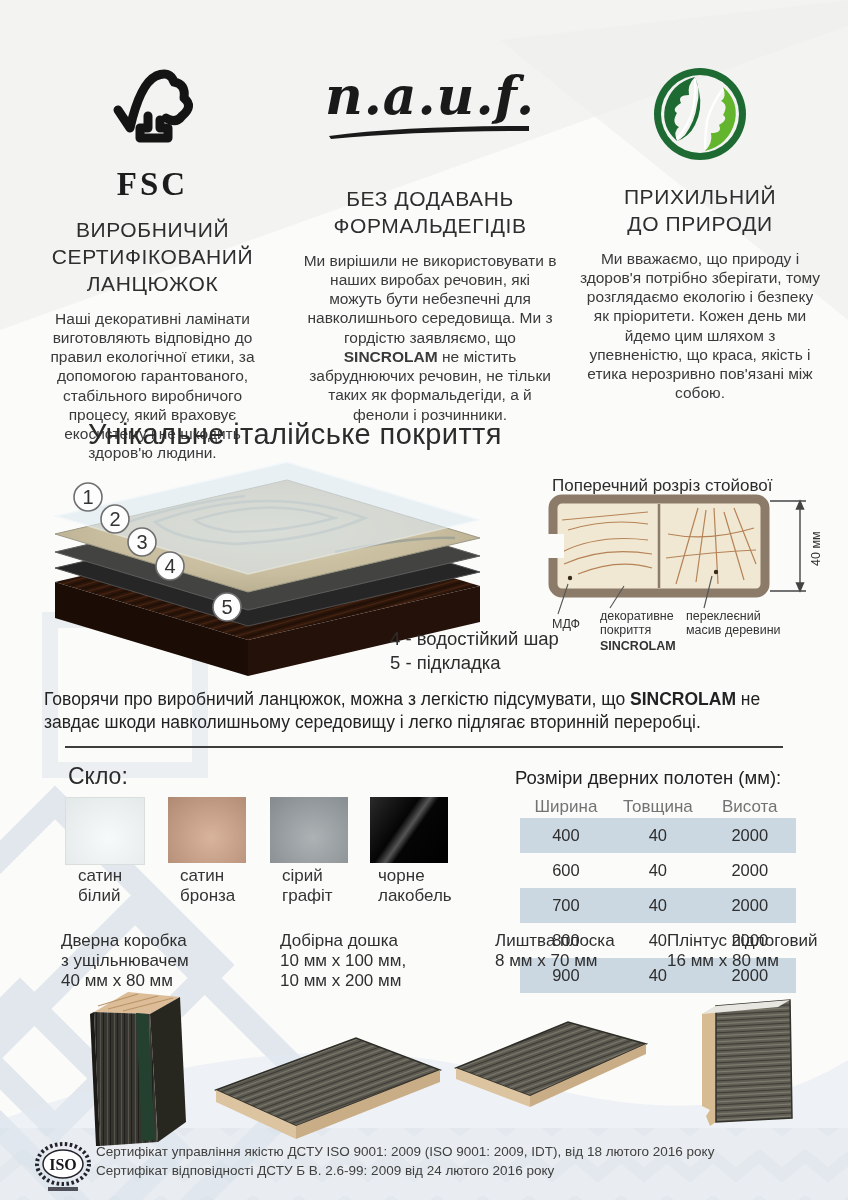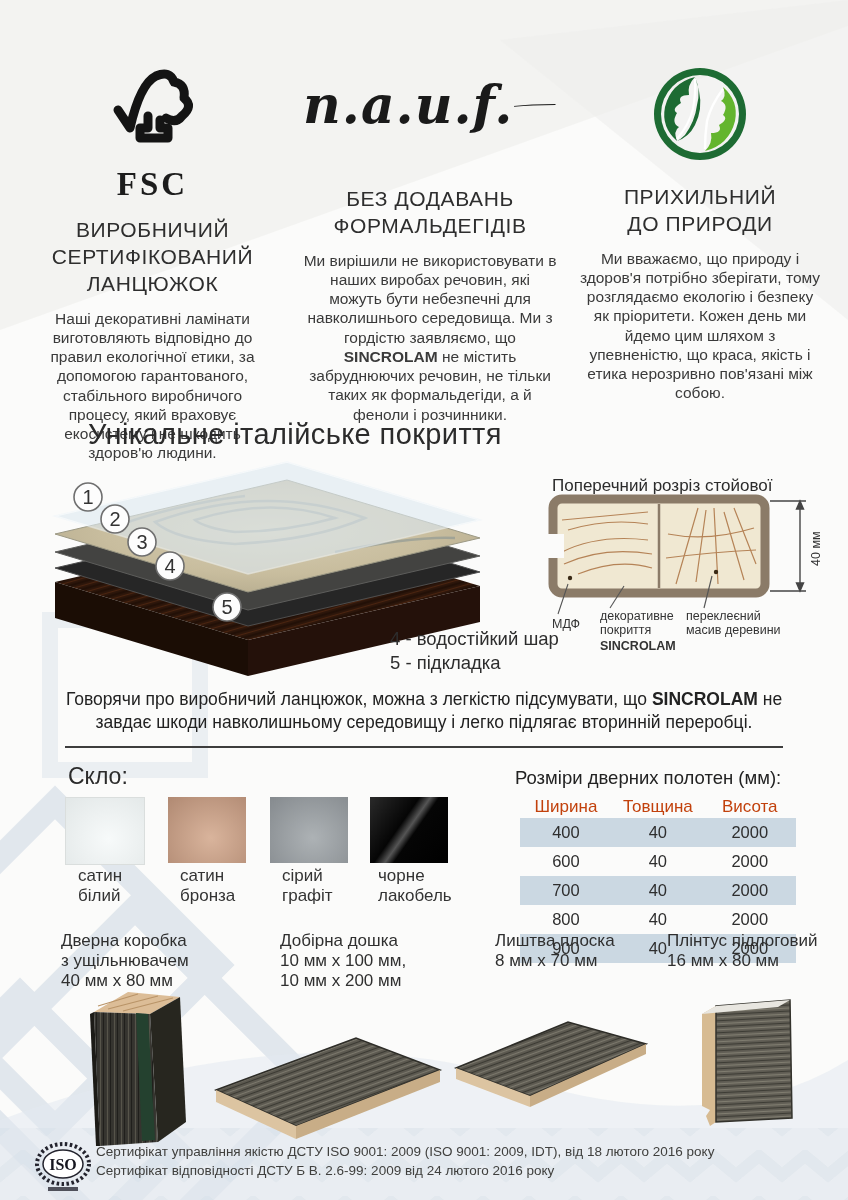--- a/index.html
+++ b/index.html
@@ -19,33 +19,33 @@
 
   
   .coating-title{position:absolute;left:88px;top:418px;font-size:29px;color:#2b2b2b;letter-spacing:.4px;}
   .legend{position:absolute;font-size:18.5px;line-height:1.2;color:#2d2d2d;}
   .legend div{margin-bottom:2px;}
 
   
   .xsec-title{position:absolute;left:552px;top:476px;width:276px;text-align:left;font-size:17px;color:#2c2c2c;}
 
   
-  .summary{position:absolute;left:44px;top:688px;width:760px;text-align:center;font-size:17.5px;line-height:1.3;color:#222;}
+  .summary{position:absolute;left:44px;top:688px;width:760px;font-size:17.5px;line-height:1.3;color:#222;}
   .rule{position:absolute;left:65px;top:746px;width:718px;height:2px;background:#3d3d3d;}
 
   
   .glass-title{position:absolute;left:68px;top:763px;font-size:23px;color:#2b2b2b;}
   .swatch{position:absolute;top:797px;width:78px;height:66px;}
   .swatch-label{position:absolute;top:866px;font-size:17px;line-height:1.15;color:#333;}
 
   
   .tbl-title{position:absolute;left:515px;top:767px;font-size:18.5px;color:#222;}
   .tbl{position:absolute;left:520px;top:796px;width:276px;font-size:16.5px;color:#2e2e2e;}
-  .tbl-row{display:flex;height:29px;align-items:center;}
-  .tbl-row.head{height:22px;font-size:17px;color:#c2410c;}
+  .tbl-row{display:flex;height:35px;align-items:center;}
+  .tbl-row.head{height:22px;font-size:17px;color:#737373;}
   .tbl-row .c{width:33.3%;text-align:center;}
   .tbl-body .tbl-row:nth-child(odd){background:#cbd8e2;}
 
   
   .prod-label{position:absolute;top:931px;font-size:17px;line-height:1.18;color:#2f2f2f;}
 
   
   .footer-lines{position:absolute;left:96px;top:1143px;font-size:13.5px;line-height:1.4;color:#40403e;}
 </style>
 </head>
@@ -84,21 +84,21 @@
   <div class="fsc-word">FSC</div>
   <div class="feat-title">
     <div>ВИРОБНИЧИЙ</div>
     <div>СЕРТИФІКОВАНИЙ</div>
     <div>ЛАНЦЮЖОК</div>
   </div>
   <div class="feat-body">Наші декоративні ламінати виготовляють відповідно до правил екологічної етики, за допомогою гарантованого, стабільного виробничого процесу, який враховує екосистему і не шкодить здоров'ю людини.</div>
 </div>
 
 <div class="feat layer-top" style="left:303px;top:52px;width:254px;">
-  <div class="feat-logo" style="height:106px;flex-direction:row;">
+  <div class="feat-logo" style="height:106px;flex-direction:column;">
     <div class="nauf-word">n.a.u.f.</div>
     <svg width="210" height="18" viewBox="0 0 210 18">
       <path d="M4 14 Q 80 4 204 4 L204 9 Q 90 9 6 17 Z" fill="#1a1a1a"></path>
     </svg>
   </div>
   <div class="feat-title" style="margin-top:28px;">
     <div>БЕЗ ДОДАВАНЬ</div>
     <div>ФОРМАЛЬДЕГІДІВ</div>
   </div>
   <div class="feat-body"><span>Ми вирішили не використовувати в наших виробах речовин, які можуть бути небезпечні для навколишнього середовища. Ми з гордістю заявляємо, що </span><span class="b">SINCROLAM</span><span> не містить забруднюючих речовин, не тільки таких як формальдегіди, а й феноли і розчинники.</span></div>

